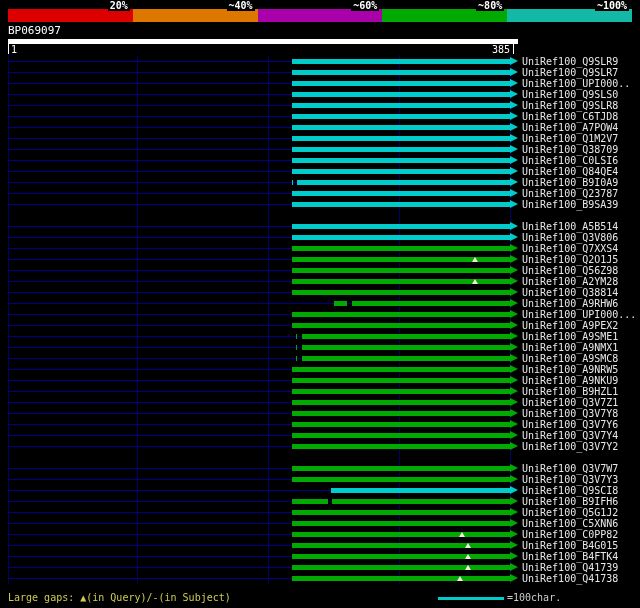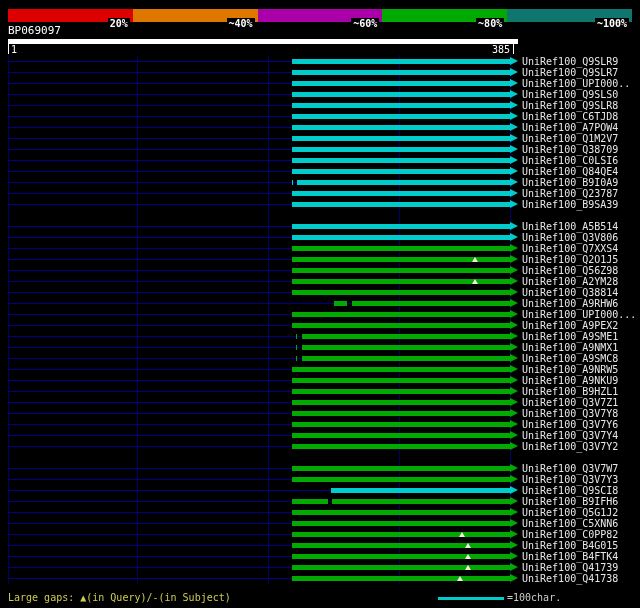--- a/index.html
+++ b/index.html
@@ -7,21 +7,21 @@
   body {
     width:640px; height:608px; position:relative; overflow:hidden;
     font-family:"DejaVu Sans Mono", monospace;
   }
   
   #identity-scale { position:absolute; left:8px; top:9px; width:624px; height:13px; display:flex; }
   .seg { flex:1; position:relative; }
   .seg-label {
     position:absolute; right:3px; top:-9px; background:#000;
     color:var(--scale-label,#fff); font-size:10px; font-weight:bold;
-    padding:0 2px; line-height:11px; white-space:nowrap;margin-top:18px;
+    padding:0 2px; line-height:11px; white-space:nowrap;
   }
   
   #query-name { position:absolute; left:8px; top:25px; color:#fff; font-weight:normal; font-size:11px; line-height:12px; }
   #query-bar  { position:absolute; left:8px; top:39px; width:510px; height:5px; background:var(--query-bar,#fff); }
   #q-start { position:absolute; left:11px; top:44px; color:#fff; font-size:10px; line-height:11px; }
   #q-end   { position:absolute; left:492px; top:44px; color:#fff; font-size:10px; line-height:11px; }
   .scale-tick { position:absolute; top:44px; width:1px; height:10px; background:#fff; }
   
   #plot { position:absolute; left:0; top:0; width:640px; height:608px; }
   .gridline { position:absolute; top:55px; height:529px; width:1px; background:var(--grid-line,#000066); }
@@ -353,21 +353,21 @@
   </div>
   <div class="seg" style="background: rgb(221, 119, 0);">
     <span class="seg-label">~40%</span>
   </div>
   <div class="seg" style="background: rgb(170, 0, 170);">
     <span class="seg-label">~60%</span>
   </div>
   <div class="seg" style="background: rgb(0, 170, 0);">
     <span class="seg-label">~80%</span>
   </div>
-  <div class="seg" style="background: #0f766e;">
+  <div class="seg" style="background: #14b8a6;">
     <span class="seg-label">~100%</span>
   </div>
 </div>
 
 <div id="query-name">BP069097</div>
 <div id="query-bar"></div>
 <div class="scale-tick" style="left:8px"></div>
 <div class="scale-tick" style="left:513px"></div>
 <div id="q-start">1</div>
 <div id="q-end">385</div>

